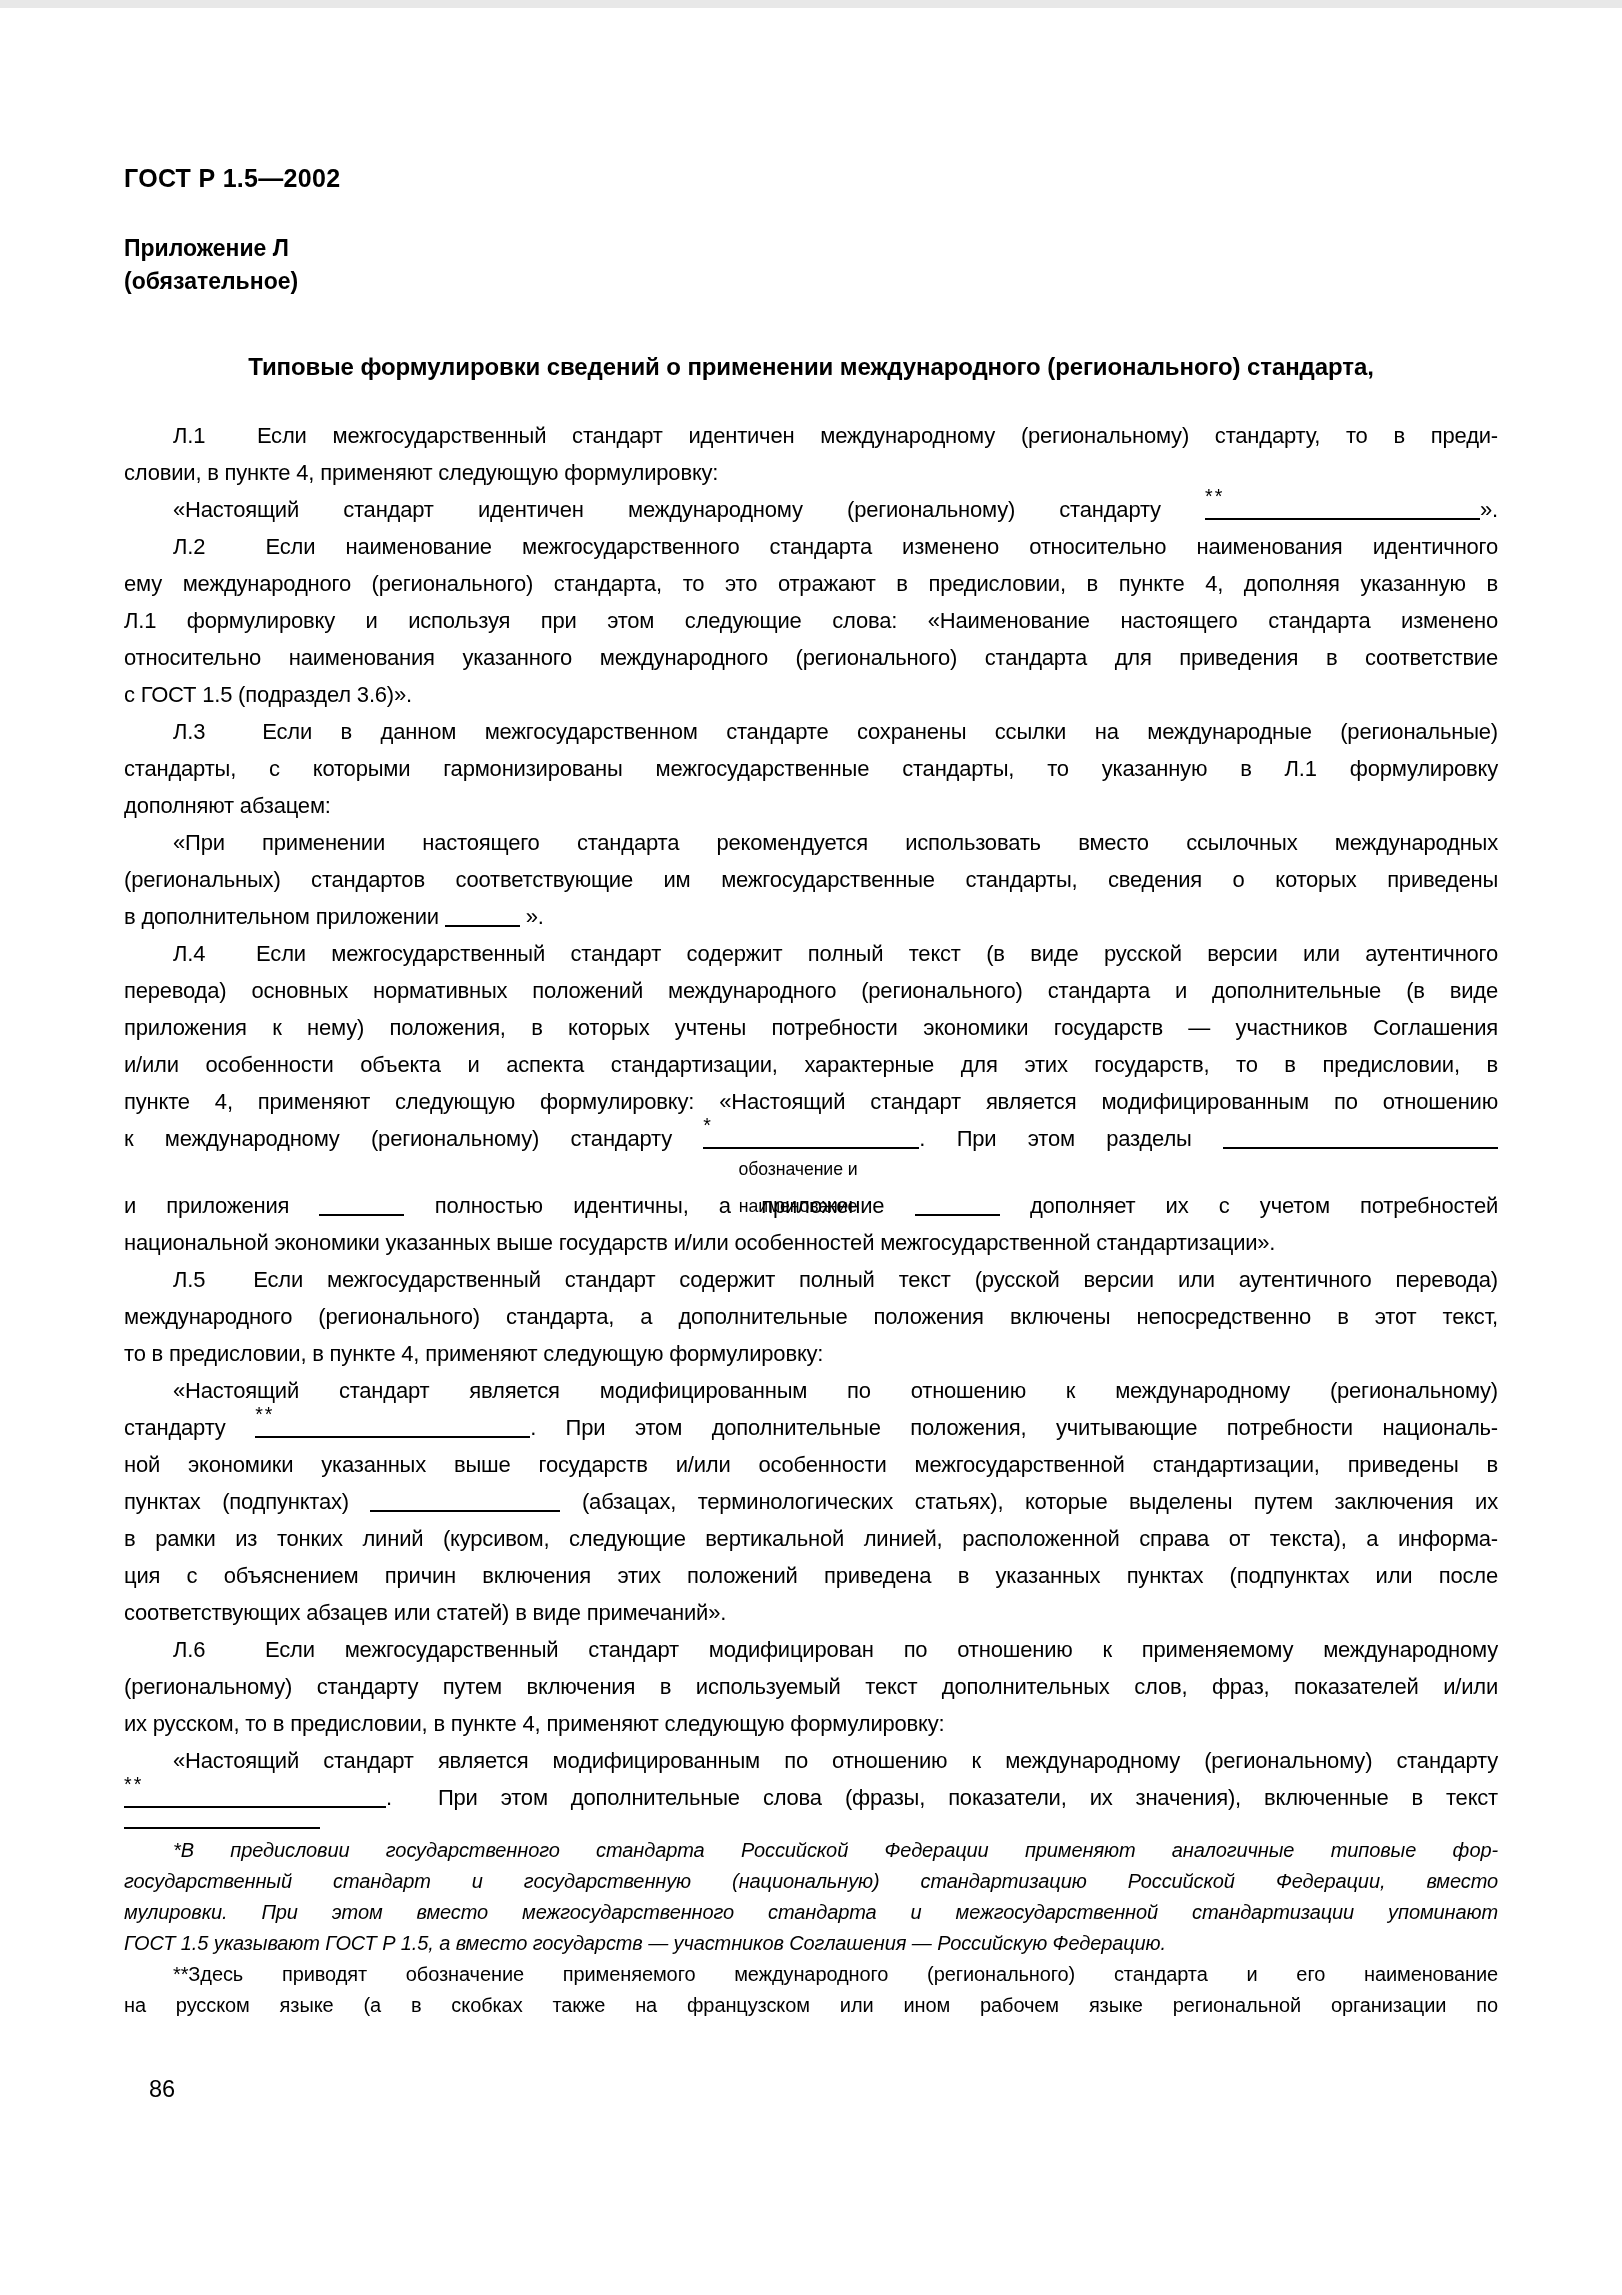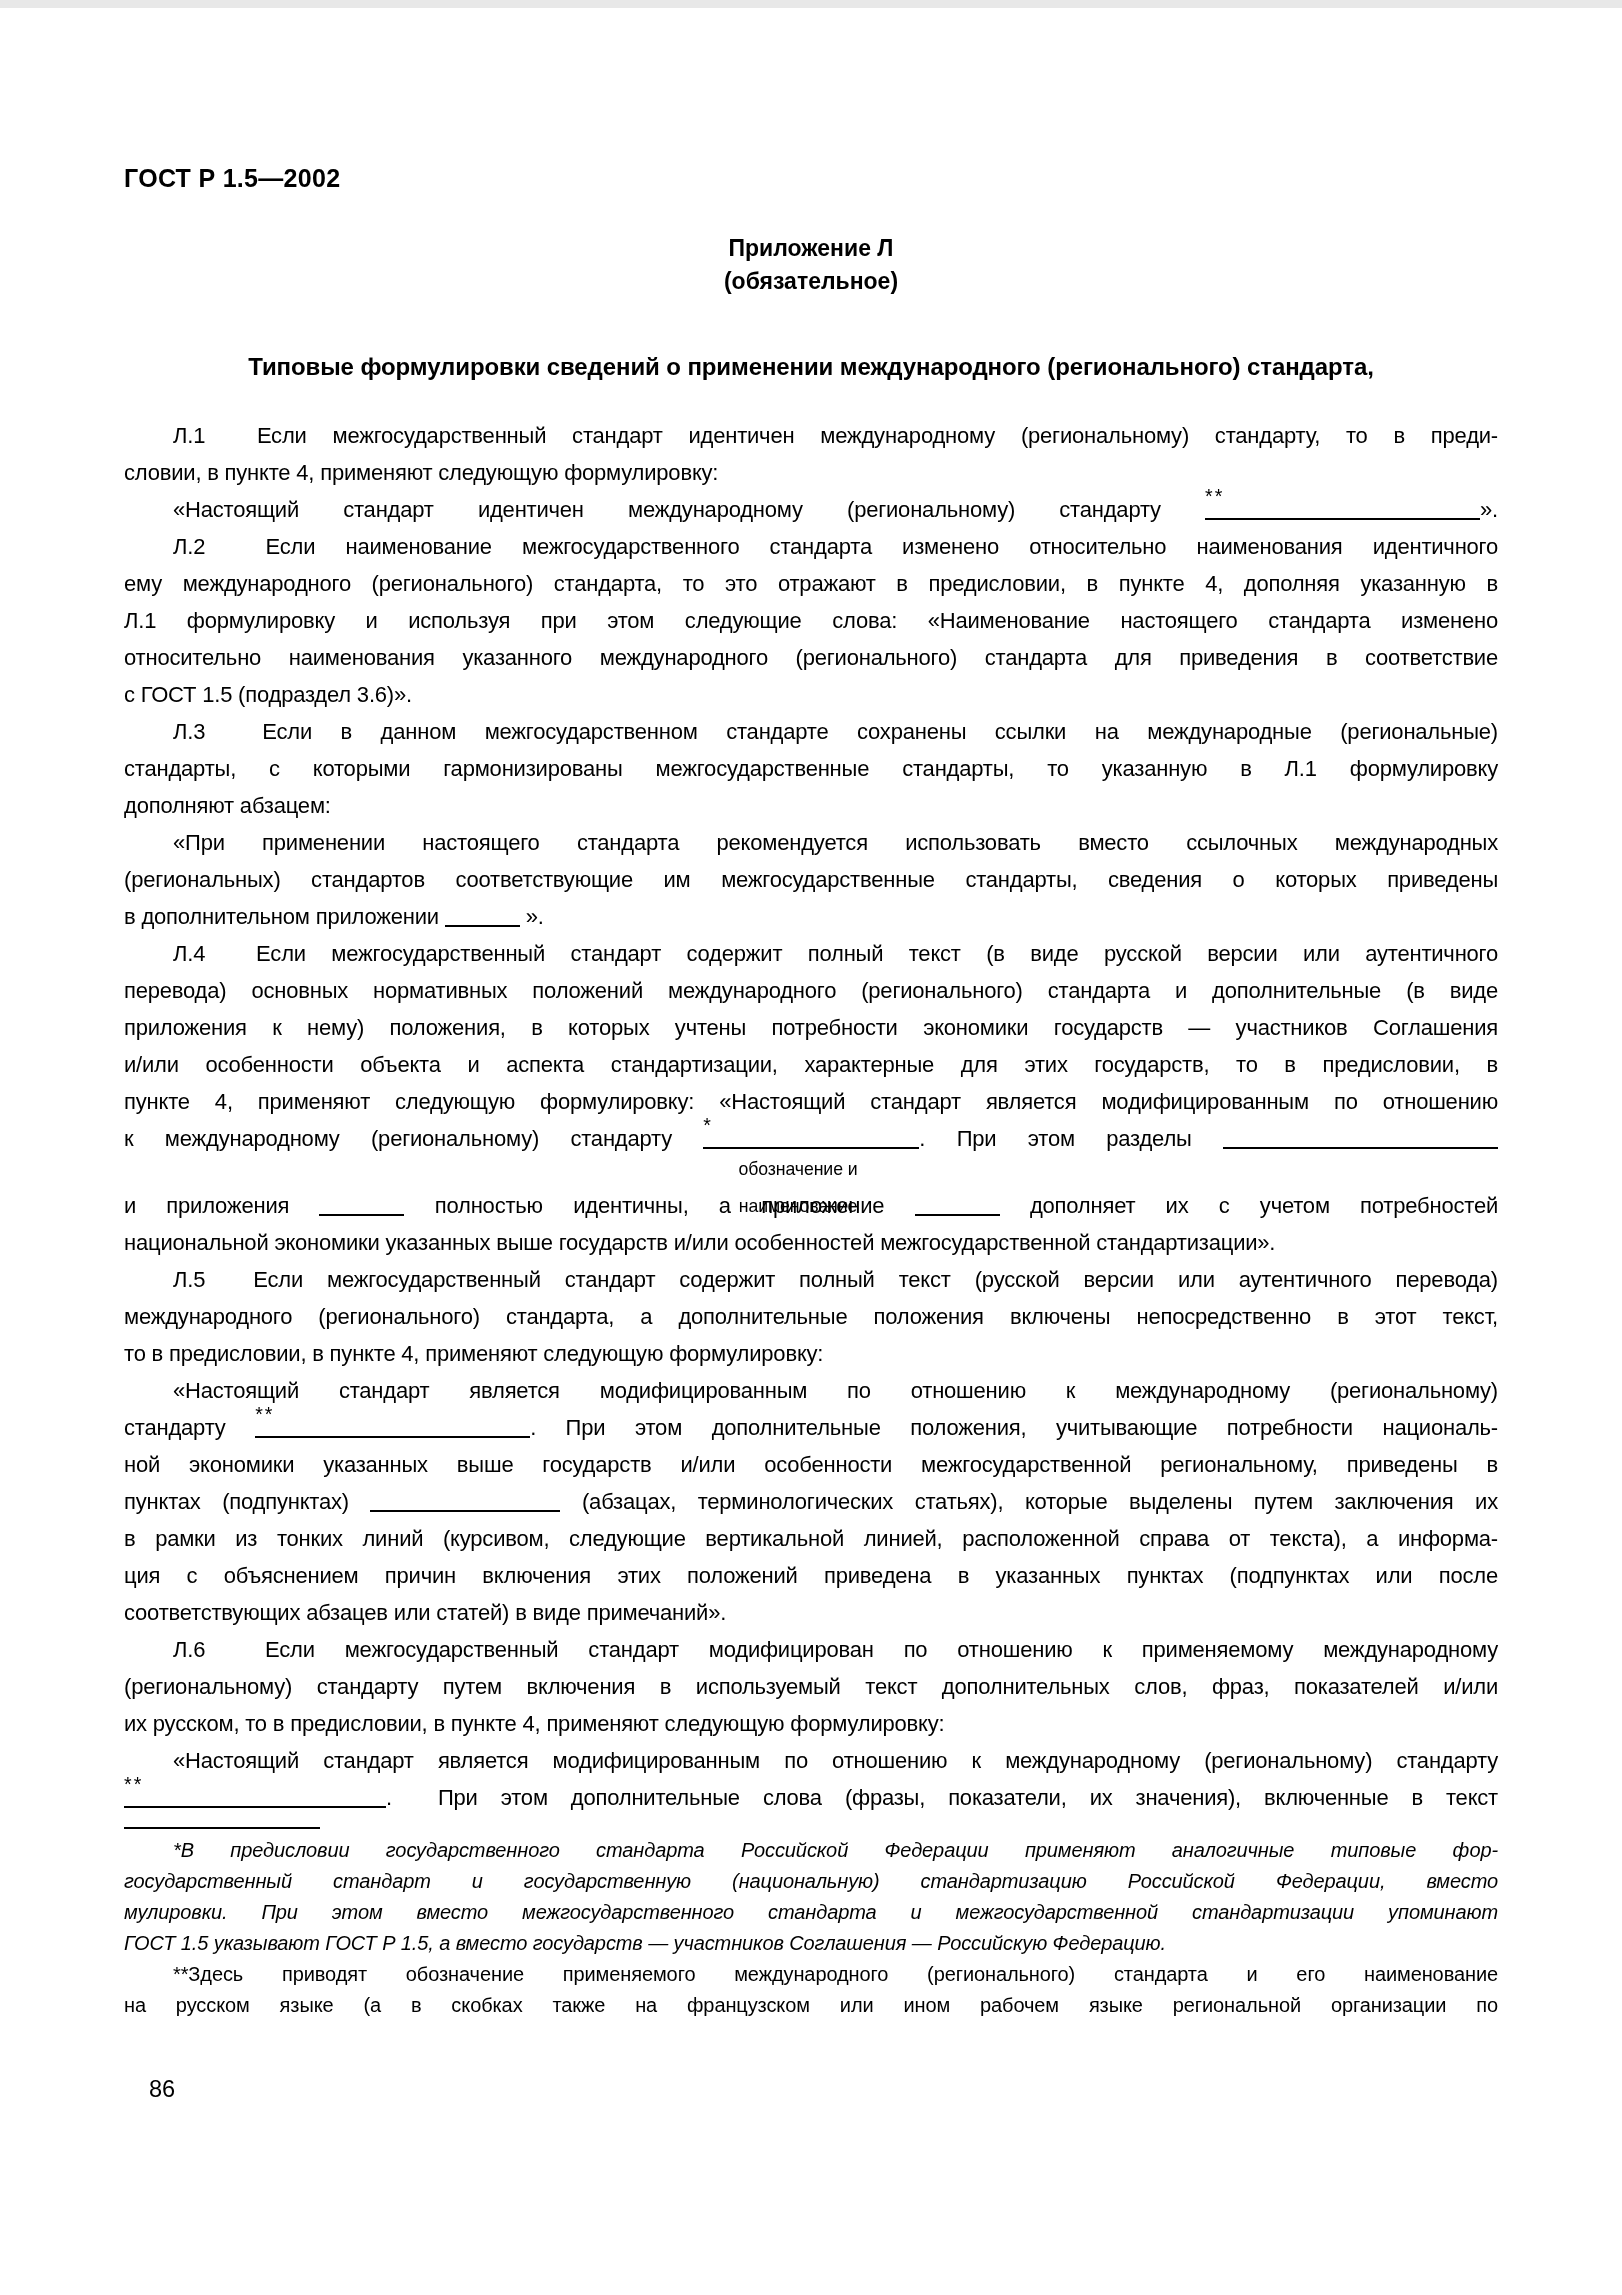--- a/index.html
+++ b/index.html
@@ -14,21 +14,21 @@
     box-sizing:border-box;
     padding:156px 124px 12px 124px;
   }
   .doc-code {
     font-size:25px;
     font-weight:bold;
     letter-spacing:0.3px;
   }
   .annex {
     margin-top:39px;
-    text-align:center;
+    text-align:left;
     font-weight:bold;
     font-size:23px;
     line-height:33px;
   }
   .main-title {
     margin-top:51px;
     text-align:center;
     font-weight:bold;
     font-size:24px;
     line-height:35px;
@@ -130,21 +130,21 @@
       <div class="caption-line">
         <span>обозначение и наименование</span>
       </div>
       <div class="line j">и приложения <span class="blank" style="width: 85px;"></span> полностью идентичны, а приложение <span class="blank" style="width: 85px;"></span> дополняет их с учетом потребностей</div>
       <div class="line">национальной экономики указанных выше государств и/или особенностей межгосударственной стандартизации».</div>
       <div class="line j ind">Л.5&nbsp; Если межгосударственный стандарт содержит полный текст (русской версии или аутентичного перевода)</div>
       <div class="line j">международного (регионального) стандарта, а дополнительные положения включены непосредственно в этот текст,</div>
       <div class="line">то в предисловии, в пункте 4, применяют следующую формулировку:</div>
       <div class="line j ind">«Настоящий стандарт является модифицированным по отношению к международному (региональному)</div>
       <div class="line j">стандарту <span class="blank" style="width: 275px;"><span class="mark">**</span></span>. При этом дополнительные положения, учитывающие потребности националь-</div>
-      <div class="line j">ной экономики указанных выше государств и/или особенности межгосударственной региональному, приведены в</div>
+      <div class="line j">ной экономики указанных выше государств и/или особенности межгосударственной стандартизации, приведены в</div>
       <div class="line j">пунктах (подпунктах) <span class="blank" style="width: 190px;"></span> (абзацах, терминологических статьях), которые выделены путем заключения их</div>
       <div class="line j">в рамки из тонких линий (курсивом, следующие вертикальной линией, расположенной справа от текста), а информа-</div>
       <div class="line j">ция с объяснением причин включения этих положений приведена в указанных пунктах (подпунктах или после</div>
       <div class="line">соответствующих абзацев или статей) в виде примечаний».</div>
       <div class="line j ind">Л.6&nbsp; Если межгосударственный стандарт модифицирован по отношению к применяемому международному</div>
       <div class="line j">(региональному) стандарту путем включения в используемый текст дополнительных слов, фраз, показателей и/или</div>
       <div class="line">их русском, то в предисловии, в пункте 4, применяют следующую формулировку:</div>
       <div class="line j ind">«Настоящий стандарт является модифицированным по отношению к международному (региональному) стандарту</div>
       <div class="line j"><span class="blank" style="width: 262px;"><span class="mark">**</span></span>.&nbsp; При этом дополнительные слова (фразы, показатели, их значения), включенные в текст</div>
     </div>

